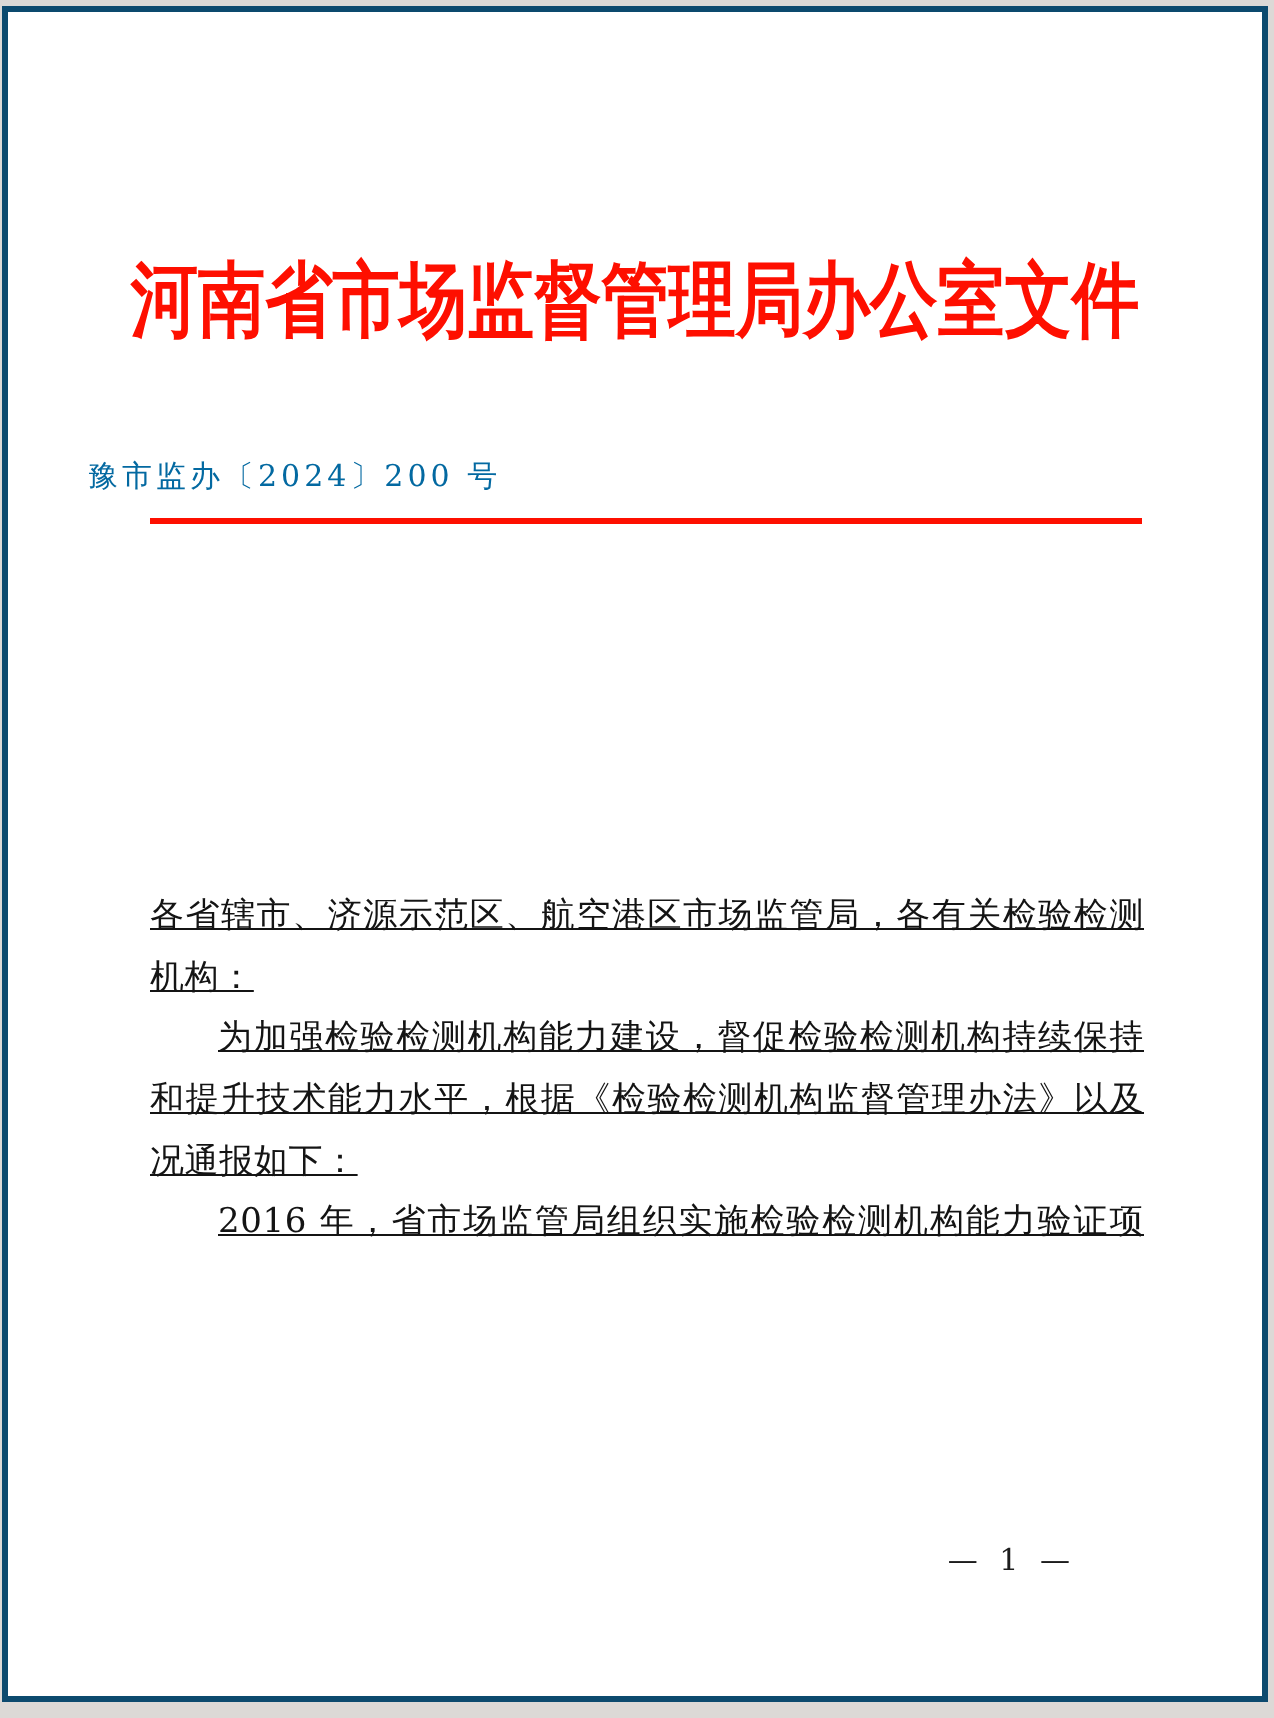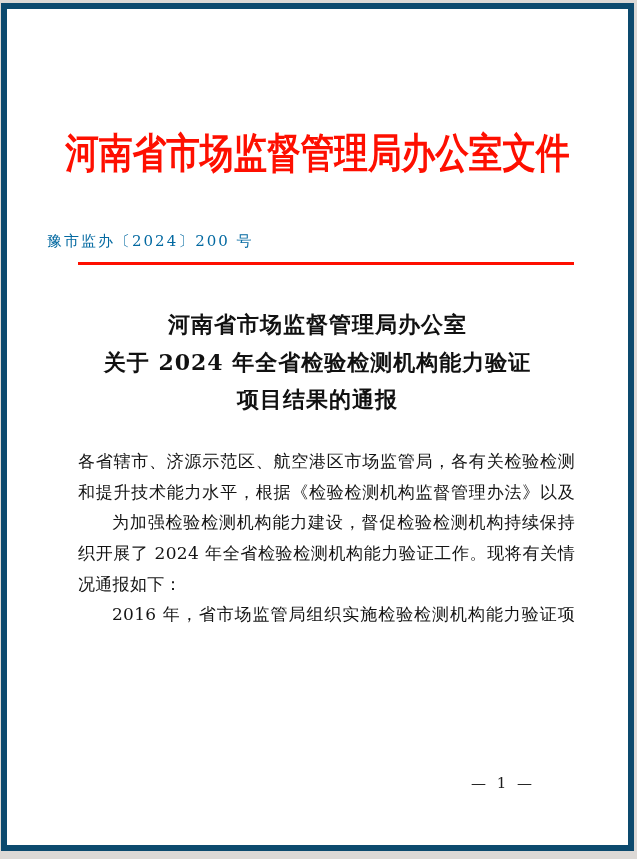--- a/index.html
+++ b/index.html
@@ -12,21 +12,21 @@
     font-family: "DejaVu Serif", "Liberation Serif", serif;
   }
   .page {
     position: absolute;
     top: 3px;
     left: 1px;
     width: 633px;
     height: 848px;
     box-sizing: border-box;
     background: #ffffff;
-    border: 6px solid #0c4a6e;
+    border: 3px solid #0c4a6e;
   }
   
   .letterhead {
     position: absolute;
     top: 122px;
     left: 0;
     width: 100%;
     text-align: center;
     font-size: 41px;
     line-height: 44px;
@@ -74,20 +74,21 @@
     width: 497px;
     font-size: 17px;
     color: #141414;
     letter-spacing: 0.3px;
   }
   .doc-body .line {
     height: 30.7px;
     line-height: 30.7px;
     white-space: nowrap;
     text-align: left;
+    text-decoration: underline;
   }
   .doc-body .line.fill {
     white-space: normal;
     text-align: justify;
     text-align-last: justify;
     overflow: hidden;
   }
   .doc-body .line.indent {
     padding-left: 34px;
   }
@@ -117,31 +118,26 @@
 <body>
 
 <div class="page">
 
   <div class="letterhead">河南省市场监督管理局办公室文件</div>
 
   <div class="docnum">豫市监办〔2024〕200 号</div>
 
   <div class="red-rule"></div>
 
-  <div class="doc-title">
-    <div>河南省市场监督管理局办公室</div>
-    <div>关于 2024 年全省检验检测机构能力验证</div>
-    <div>项目结果的通报</div>
-  </div>
 
   <div class="doc-body">
     <div class="line fill">各省辖市、济源示范区、航空港区市场监管局，各有关检验检测</div>
+    <div class="line">机构：</div>
+    <div class="line fill indent">为加强检验检测机构能力建设，督促检验检测机构持续保持</div>
     <div class="line fill">和提升技术能力水平，根据《检验检测机构监督管理办法》以及</div>
-    <div class="line fill indent">为加强检验检测机构能力建设，督促检验检测机构持续保持</div>
-    <div class="line fill">织开展了 2024 年全省检验检测机构能力验证工作。现将有关情</div>
     <div class="line">况通报如下：</div>
     <div class="line fill indent">2016 年，省市场监管局组织实施检验检测机构能力验证项</div>
   </div>
 
   <div class="pagenum">— 1 —</div>
 
 </div>
 
 <div class="bottom-strip"></div>
 

